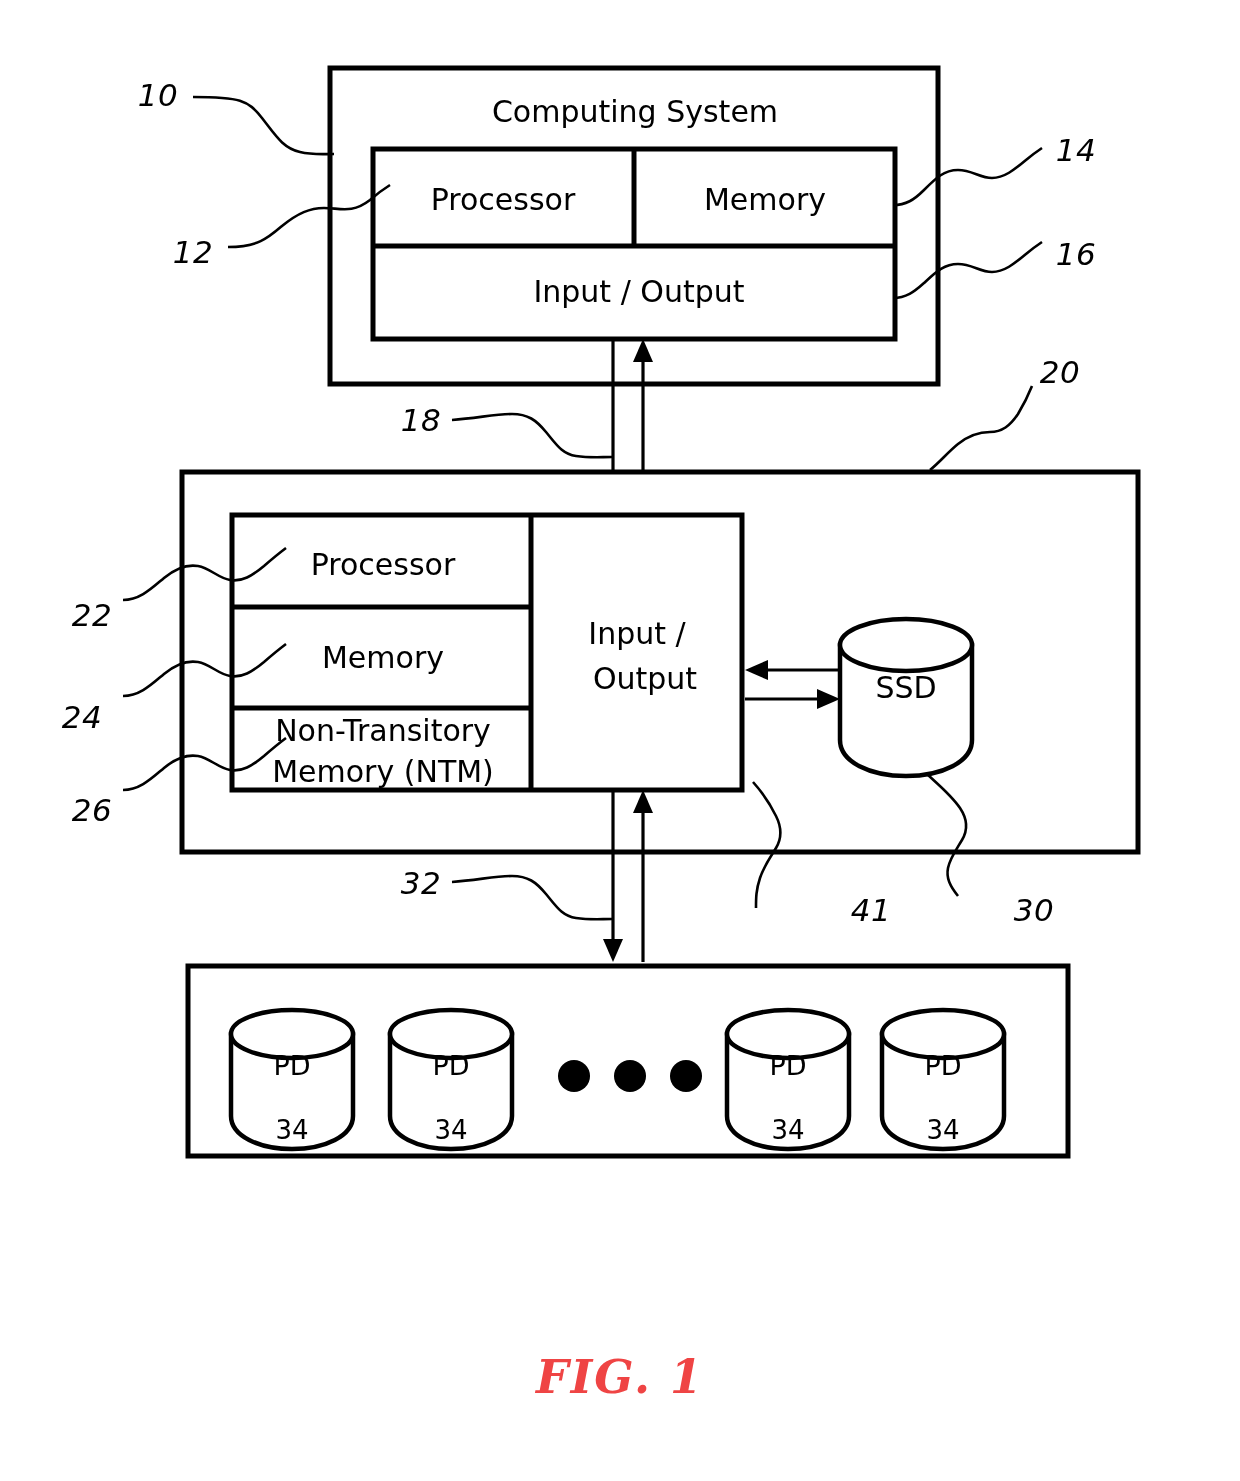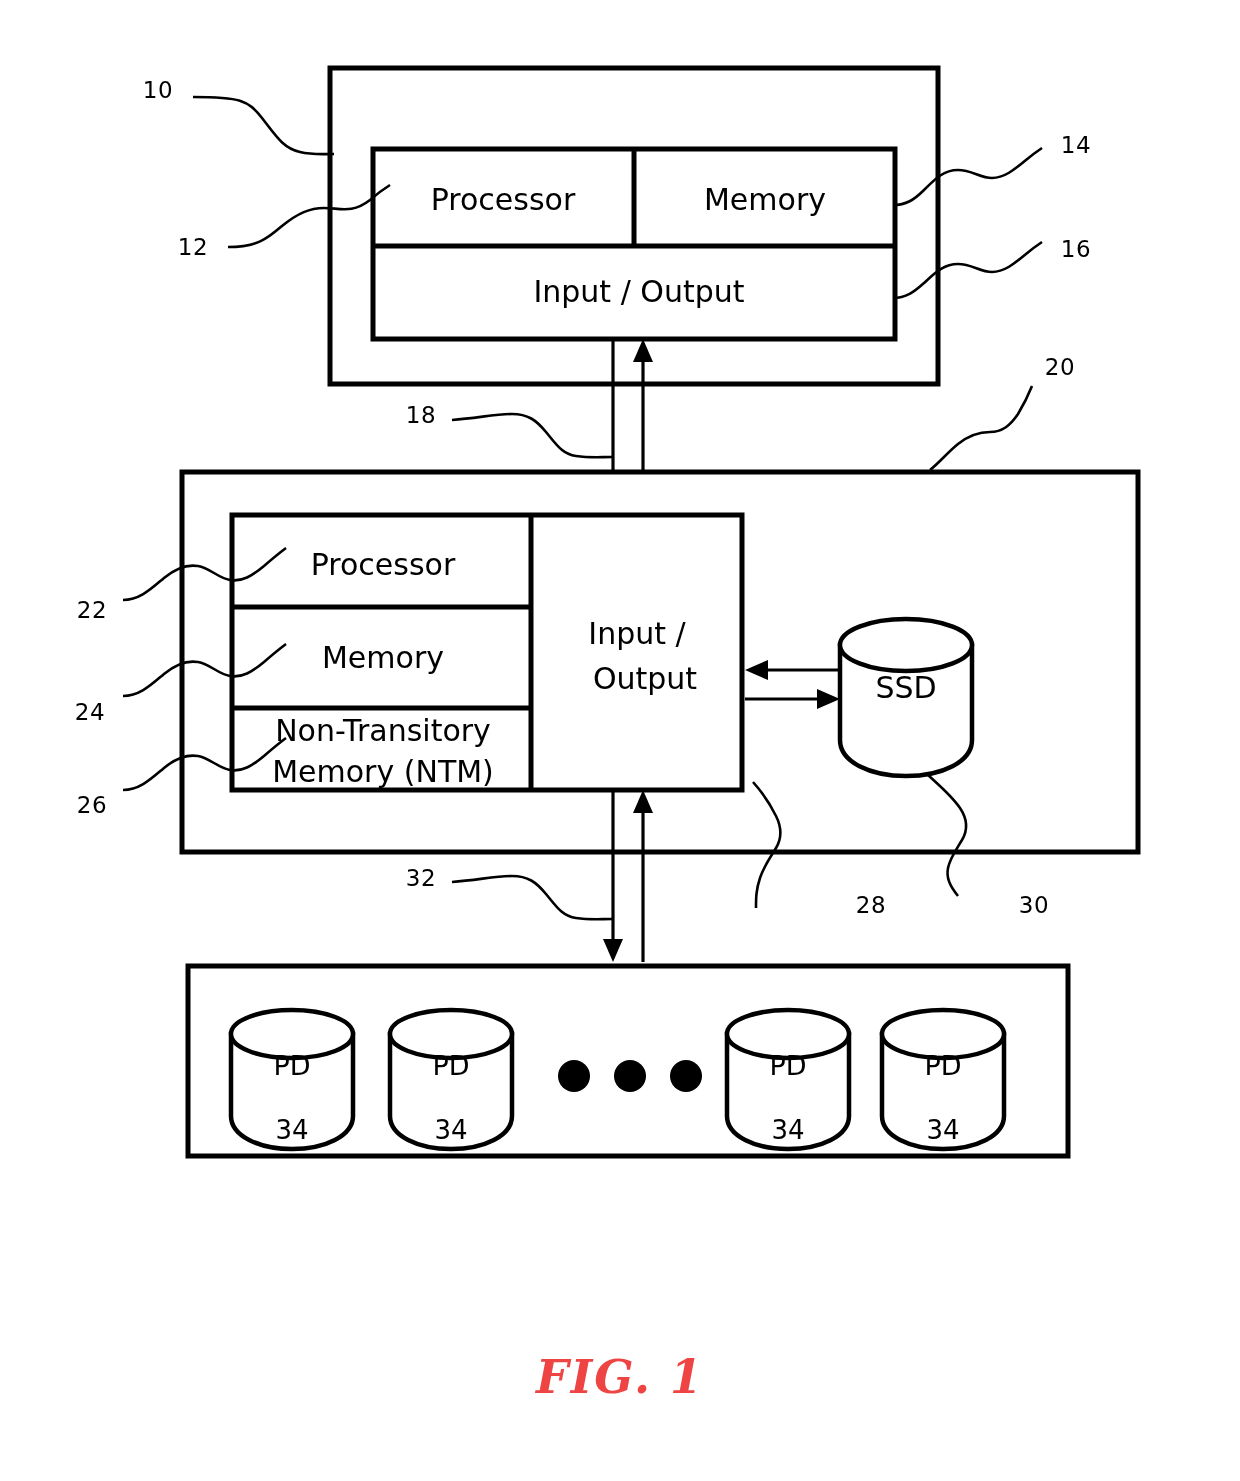--- a/index.html
+++ b/index.html
@@ -34,22 +34,23 @@
     font-family: "DejaVu Sans", sans-serif;
     color: #000;
     white-space: pre;
     text-align: center;
     line-height: 1.12;
   }
   .boxlabel {
     font-size: 30px;
   }
   .reflabel {
-    font-size: 23px;
+    font-size: 31px;
     letter-spacing: 0.5px;
+    font-style: italic;
   }
   .cyl-label {
     font-size: 27px;
   }
   .cyl-label-sm {
     font-size: 26px;
     margin-top: 24px;
   }
   .fig-caption {
     position: absolute;
@@ -147,20 +148,21 @@
     <circle cx="630" cy="1076" r="16" fill="#000000"></circle>
     <circle cx="686" cy="1076" r="16" fill="#000000"></circle>
 
     <path d="M 727 1034 L 727 1116 C 727 1136 755 1149 788 1149 C 821 1149 849 1136 849 1116 L 849 1034 Z" fill="#ffffff" stroke="#000000" stroke-width="4.5"></path>
     <ellipse cx="788" cy="1034" rx="61" ry="24" fill="#ffffff" stroke="#000000" stroke-width="4.5"></ellipse>
 
     <path d="M 882 1034 L 882 1116 C 882 1136 910 1149 943 1149 C 976 1149 1004 1136 1004 1116 L 1004 1034 Z" fill="#ffffff" stroke="#000000" stroke-width="4.5"></path>
     <ellipse cx="943" cy="1034" rx="61" ry="24" fill="#ffffff" stroke="#000000" stroke-width="4.5"></ellipse>
   </svg>
 
+  <div class="lbl boxlabel" style="left:430px; top:95px; width:410px;">Computing System</div>
 
   <div class="lbl boxlabel" style="left:383px; top:183px; width:240px;">Processor</div>
 
   <div class="lbl boxlabel" style="left:645px; top:183px; width:240px;">Memory</div>
 
   <div class="lbl boxlabel" style="left:383px; top:275px; width:512px;">Input / Output</div>
 
   <div class="lbl reflabel" style="left:128px; top:78px; width:60px;">10</div>
 
   <div class="lbl reflabel" style="left:163px; top:235px; width:60px;">12</div>
@@ -181,25 +183,25 @@
   <div class="lbl boxlabel" style="left:239px; top:714px; width:288px;">Non-Transitory</div>
   <div class="lbl boxlabel" style="left:239px; top:755px; width:288px;">Memory (NTM)</div>
 
   <div class="lbl boxlabel" style="left:535px; top:617px; width:204px;">Input /</div>
   <div class="lbl boxlabel" style="left:535px; top:662px; width:204px;padding-left:8px;">Output</div>
 
   <div class="lbl boxlabel" style="left:853px; top:671px; width:106px;">SSD</div>
 
   <div class="lbl reflabel" style="left:62px; top:598px; width:60px;">22</div>
 
-  <div class="lbl reflabel" style="left:60px; top:700px; width:60px;">24</div>
+  <div class="lbl reflabel" style="left:52px; top:700px; width:60px;">24</div>
 
   <div class="lbl reflabel" style="left:62px; top:793px; width:60px;">26</div>
 
-  <div class="lbl reflabel" style="left:841px; top:893px; width:60px;">28</div>
+  <div class="lbl reflabel" style="left:841px; top:893px; width:60px;">41</div>
 
   <div class="lbl reflabel" style="left:1004px; top:893px; width:60px;">30</div>
 
   <div class="lbl reflabel" style="left:391px; top:866px; width:60px;">32</div>
 
   <div class="lbl cyl-label" style="left:242px; top:1051px; width:100px;">PD</div>
   <div class="lbl cyl-label-sm" style="left:242px; top:1092px; width:100px;">34</div>
 
   <div class="lbl cyl-label" style="left:401px; top:1051px; width:100px;">PD</div>
   <div class="lbl cyl-label-sm" style="left:401px; top:1092px; width:100px;">34</div>

